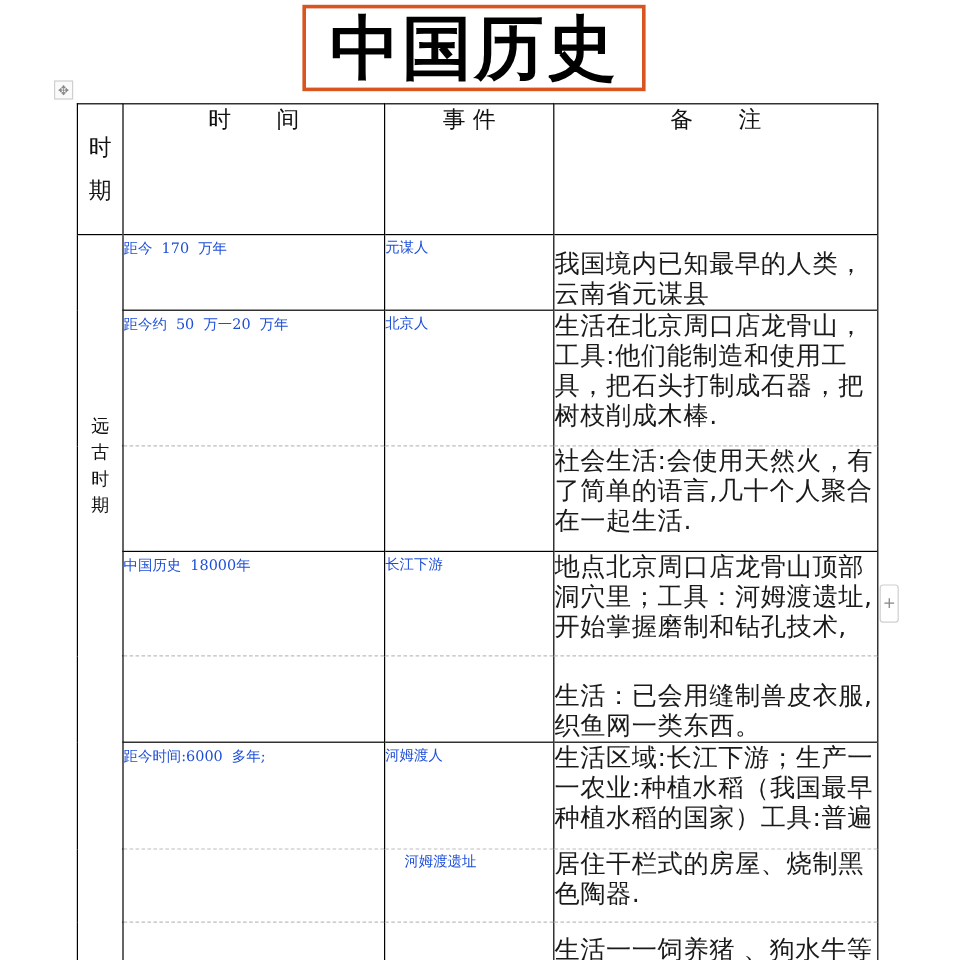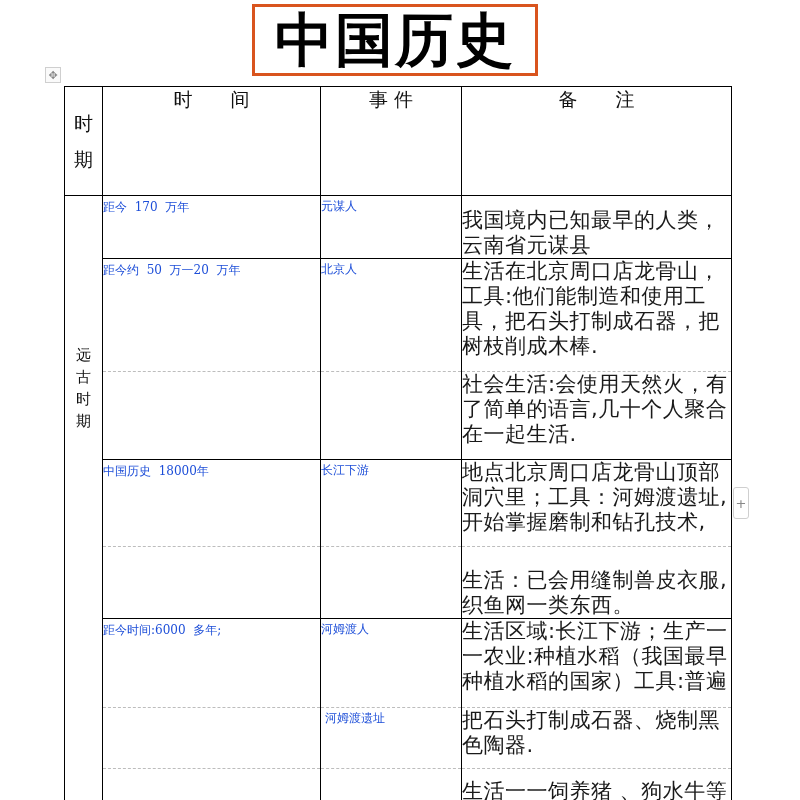--- a/index.html
+++ b/index.html
@@ -169,22 +169,22 @@
   </tr>
 
   <tr class="solid-top" style="height:89px">
     <td class="cell-time" style="white-space:pre">距今时间:6000  多年;</td>
     <td class="cell-event">河姆渡人</td>
     <td class="cell-note">生活区域:长江下游；生产一一农业:种植水稻（我国最早种植水稻的国家）工具:普遍</td>
   </tr>
 
   <tr class="dashed-top" style="height:61px">
     <td class="cell-time cont"></td>
-    <td class="cell-event cont" style="padding-left:4px">河姆渡遗址</td>
-    <td class="cell-note cont">把石头打制成石器、烧制黑色陶器.</td>
+    <td class="cell-event cont" style="padding-left:16px">河姆渡遗址</td>
+    <td class="cell-note cont">居住干栏式的房屋、烧制黑色陶器.</td>
   </tr>
 
   <tr class="dashed-top" style="height:90px">
     <td class="cell-time cont"></td>
     <td class="cell-event cont"></td>
     <td class="cell-note cont" style="padding-top:10px">生活一一饲养猪 、狗水牛等家畜，居住干栏式的房屋，过定居的生活。</td>
   </tr>
 </tbody>
   </table>
 

